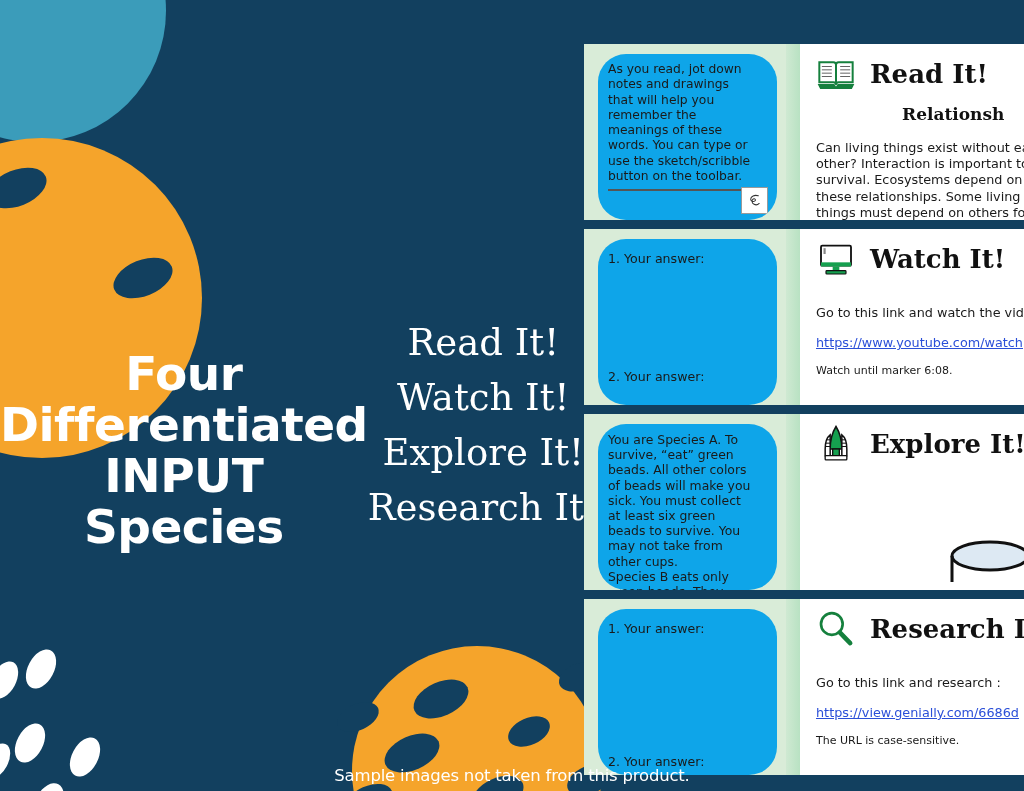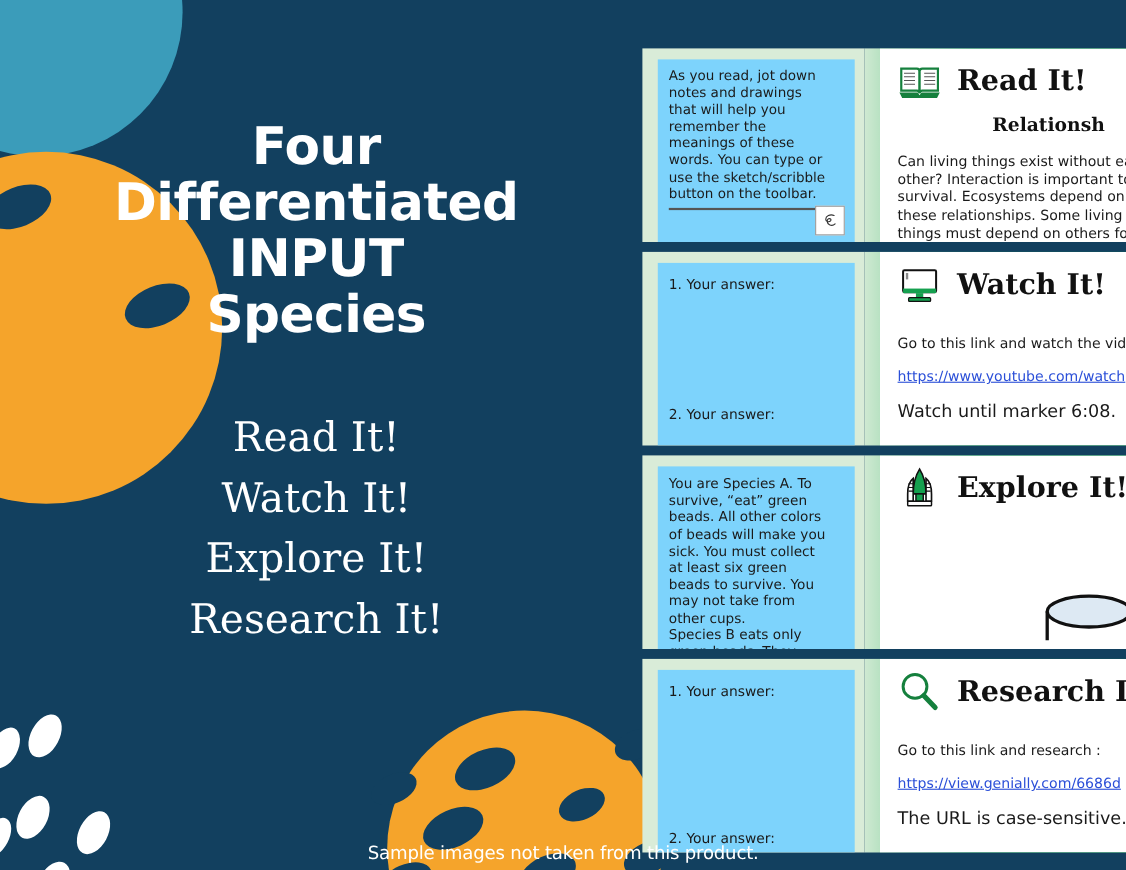--- a/index.html
+++ b/index.html
@@ -21,21 +21,21 @@
   
   #teal-planet{left:-96px;top:-120px;width:262px;height:262px;background:#3b9cba;}
   
   #orange-planet{left:-118px;top:138px;width:320px;height:320px;background:#f5a42b;}
   
   #orange-planet-br{left:352px;top:646px;width:250px;height:250px;background:#f5a42b;}
 
   
   #left-col{
     position:absolute;left:0;top:0;width:575px;height:791px;
-    display:flex;flex-direction:column;align-items:center;
+    display:flex;flex-direction:row;align-items:center;
     z-index:5;
   }
   #title{
     margin-top:108px;
     width:470px;
     text-align:center;
     color:#ffffff;
     font-family:"DejaVu Sans", sans-serif;
     font-weight:bold;
     font-size:47px;
@@ -76,25 +76,26 @@
   .panel-row{display:flex;height:176px;}
 
   .card-left{
     width:202px;flex:0 0 202px;
     background:#d9ecd8;
     padding:10px 9px 0 14px;
     box-sizing:border-box;
     overflow:hidden;
   }
   .card-left .sheet{
-    background:#7dd3fc;width:100%;height:100%;
+    background:#0ea5e9;width:100%;height:100%;
     box-sizing:border-box;
     padding:8px 22px 0 10px;
     overflow:hidden;
     position:relative;
+    border-radius:28px;
   }
 
   .card-right{
     flex:1 1 auto;
     background:linear-gradient(to right,#cfe9d2 0%,#2db563 42%,#15a04f 100%);
     padding-left:14px;
     box-sizing:border-box;
     overflow:hidden;
   }
   .card-right .sheet{
@@ -140,21 +141,21 @@
     font-size:12.8px;line-height:16.2px;color:#1a1a1a;
     margin-top:16px;white-space:nowrap;
   }
   .lnk{
     font-family:"DejaVu Sans", sans-serif;
     font-size:12.8px;color:#2b4fd8;text-decoration:underline;
     white-space:nowrap;display:block;
   }
   .plain{
     font-family:"DejaVu Sans", sans-serif;
-    font-size:16px;color:#1a1a1a;white-space:nowrap;display:block;
+    font-size:11px;color:#1a1a1a;white-space:nowrap;display:block;
   }
   .icon-box{width:40px;height:40px;flex:0 0 40px;display:block;}
   .scribble-box{
     position:absolute;right:9px;bottom:6px;
     width:25px;height:25px;border:1px solid #9a9a9a;background:#fff;
     display:flex;align-items:center;justify-content:center;
   }
   .cup{
     position:absolute;right:-16px;bottom:-6px;width:92px;height:62px;
   }

